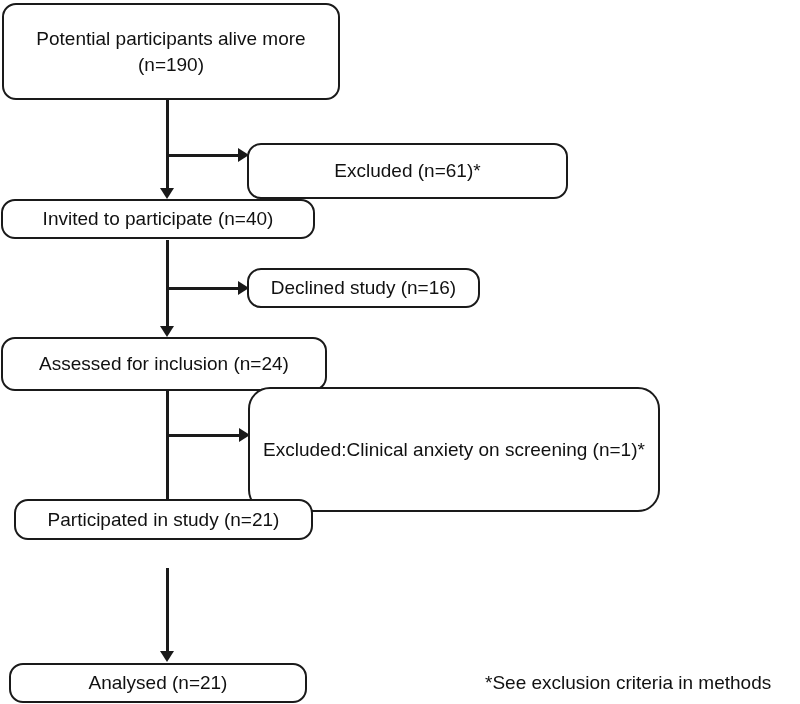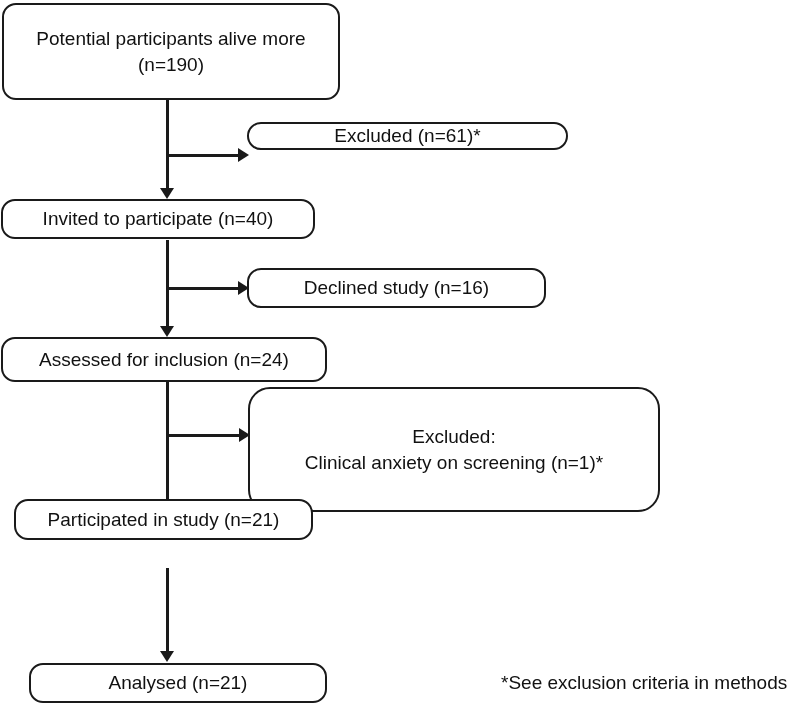--- a/index.html
+++ b/index.html
@@ -26,21 +26,21 @@
     justify-content: center;
     text-align: center;
     color: #111111;
     font-size: 19px;
     line-height: 1.32;
     padding: 2px 8px;
     z-index: 2;
   }
   .node.multiline {
     border-radius: 22px;
-    flex-direction: column;
+    flex-direction: row;
     padding: 6px 4px;
   }
   .node .line {
     display: block;
     white-space: nowrap;
   }
   .footnote {
     position: absolute;
     color: #111111;
     font-size: 19px;
@@ -84,39 +84,39 @@
       <span class="line">(n=190)</span>
     </div>
   </div>
 
   <div class="connector v-line" style="left:166px; top:100px; width:3px; height:89px;"></div>
   <div class="arrow-down" style="left:160px; top:188px;"></div>
 
   <div class="connector h-line" style="left:166px; top:154px; width:76px; height:3px;"></div>
   <div class="arrow-right" style="left:238px; top:148px;"></div>
 
-  <div class="node" style="left:247px; top:122px; width:321px; height:28px;">
+  <div class="node" style="left:247px; top:143px; width:321px; height:56px;">
     <span class="line">Excluded (n=61)*</span>
   </div>
 
   <div class="node" style="left:1px; top:199px; width:314px; height:40px;">
     <span class="line">Invited to participate (n=40)</span>
   </div>
 
   <div class="connector v-line" style="left:166px; top:240px; width:3px; height:87px;"></div>
   <div class="arrow-down" style="left:160px; top:326px;"></div>
 
   <div class="connector h-line" style="left:166px; top:287px; width:76px; height:3px;"></div>
   <div class="arrow-right" style="left:238px; top:281px;"></div>
 
-  <div class="node" style="left:247px; top:268px; width:299px; height:40px;">
+  <div class="node" style="left:247px; top:268px; width:233px; height:40px;">
     <span class="line">Declined study (n=16)</span>
   </div>
 
-  <div class="node" style="left:1px; top:337px; width:326px; height:45px;">
+  <div class="node" style="left:1px; top:337px; width:326px; height:54px;">
     <span class="line">Assessed for inclusion (n=24)</span>
   </div>
 
   <div class="connector v-line" style="left:166px; top:378px; width:3px; height:139px;"></div>
   <div class="arrow-down" style="left:160px; top:516px;"></div>
 
   <div class="connector h-line" style="left:166px; top:434px; width:77px; height:3px;"></div>
   <div class="arrow-right" style="left:239px; top:428px;"></div>
 
   <div class="node multiline" style="left:248px; top:387px; width:412px; height:125px;">
@@ -124,19 +124,19 @@
     <span class="line">Clinical anxiety on screening (n=1)*</span>
   </div>
 
   <div class="node" style="left:14px; top:499px; width:299px; height:41px;">
     <span class="line">Participated in study (n=21)</span>
   </div>
 
   <div class="connector v-line" style="left:166px; top:568px; width:3px; height:84px;"></div>
   <div class="arrow-down" style="left:160px; top:651px;"></div>
 
-  <div class="node" style="left:29px; top:663px; width:298px; height:40px;">
+  <div class="node" style="left:9px; top:663px; width:298px; height:40px;">
     <span class="line">Analysed (n=21)</span>
   </div>
 
-  <div class="footnote" style="left:485px; top:672px;margin-left:16px;">*See exclusion criteria in methods</div>
+  <div class="footnote" style="left:485px; top:672px;">*See exclusion criteria in methods</div>
 
 </div>
 
 </body></html>

